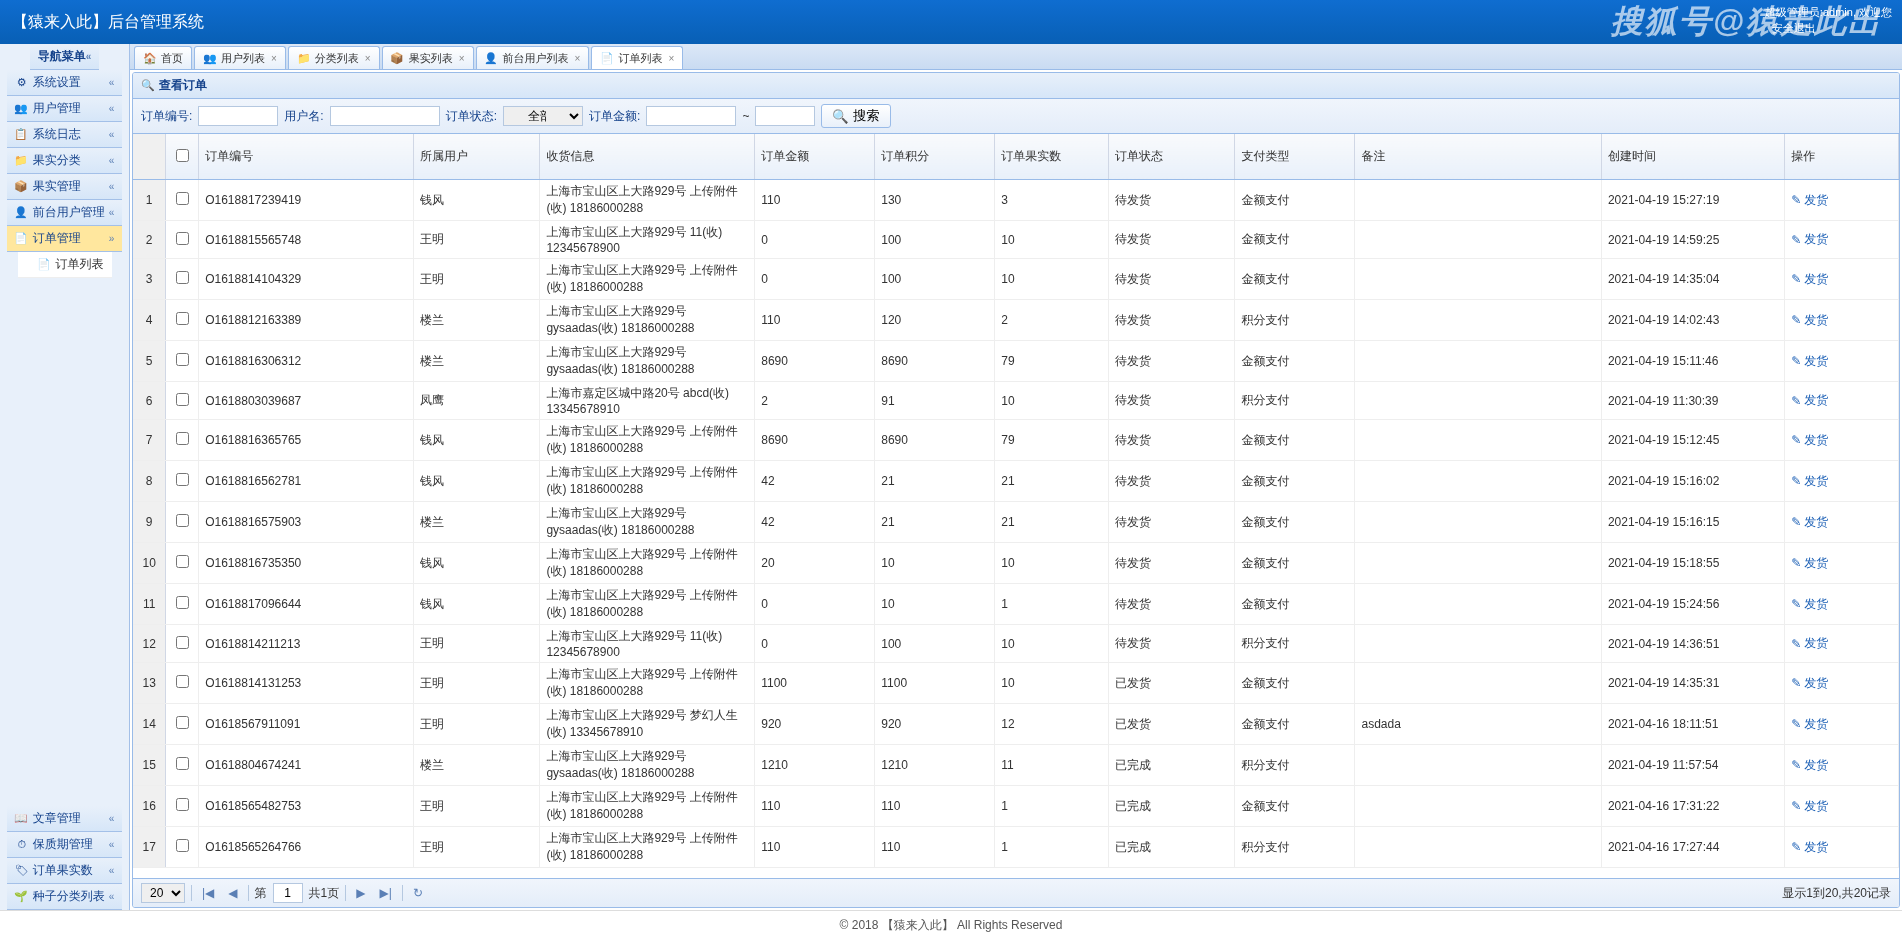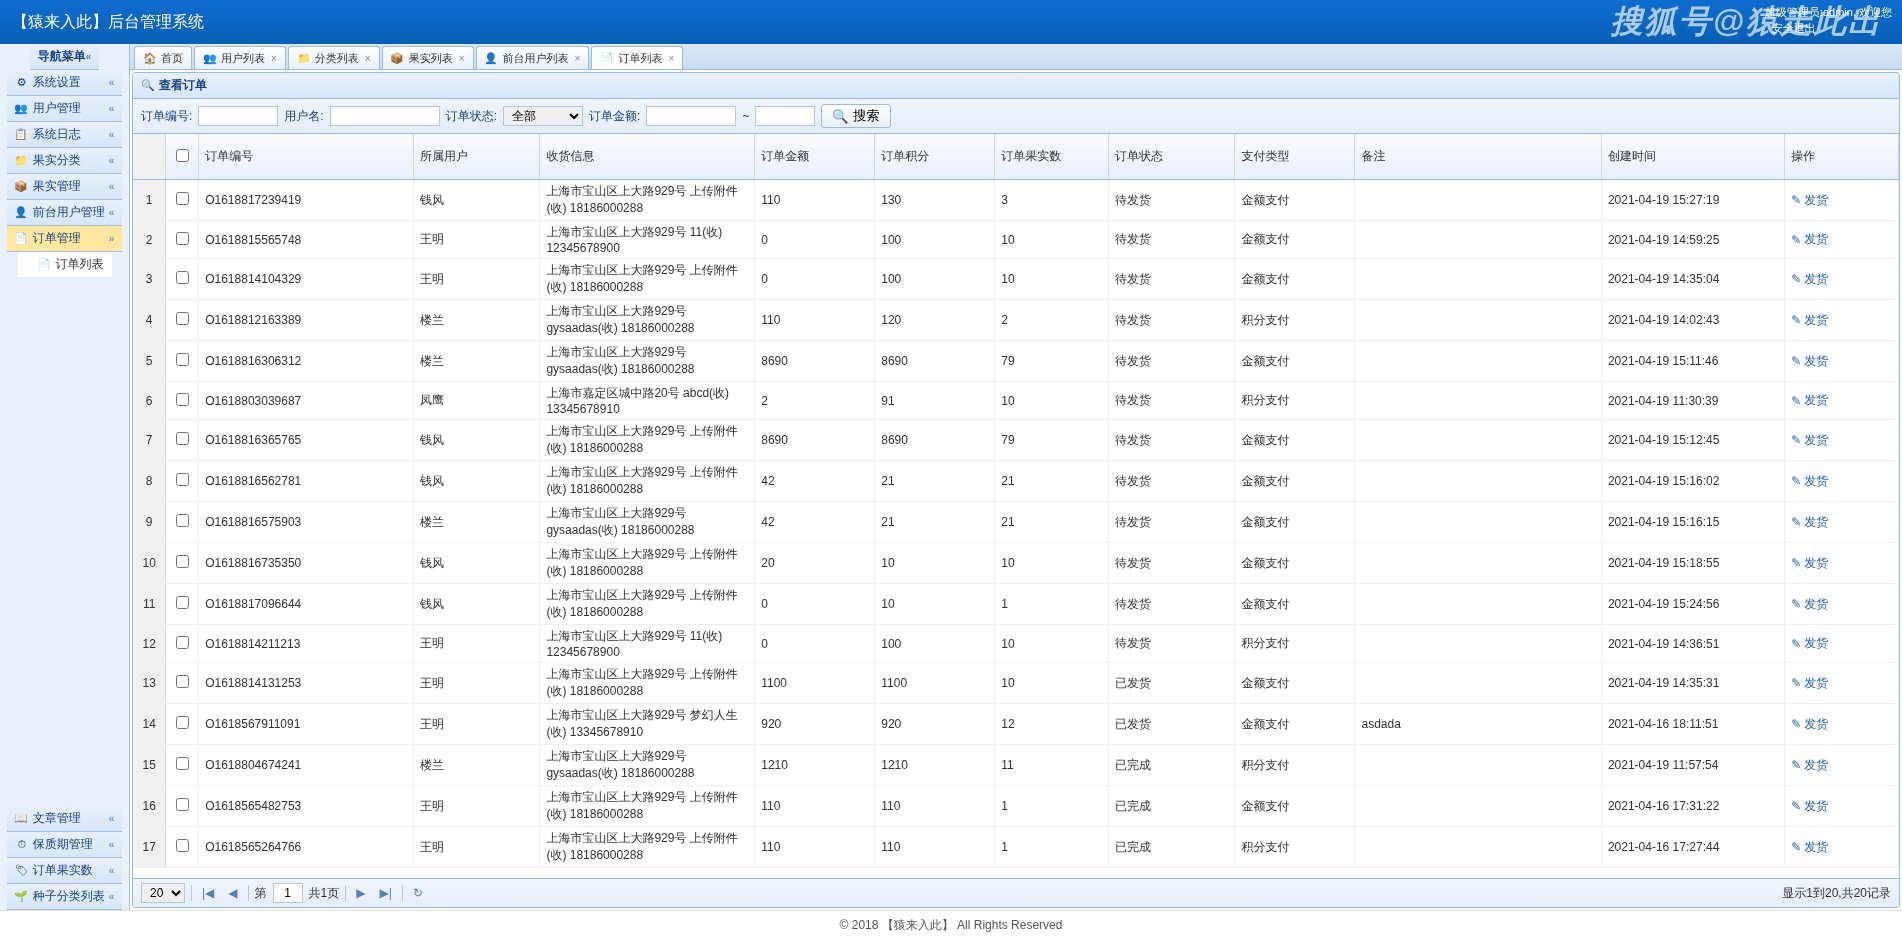--- a/index.html
+++ b/index.html
@@ -22,21 +22,21 @@
 .content { flex: 1; display: flex; flex-direction: column; background: #fff; overflow: hidden; }
 .tabs { display: flex; background: linear-gradient(to bottom,#dce8f7,#c9dbf2); border-bottom: 1px solid #99bbe8; padding: 2px 4px 0; height: 26px; }
 .tab { display: flex; align-items: center; gap: 4px; padding: 3px 8px; background: linear-gradient(to bottom,#fff,#e8f0fa); border: 1px solid #99bbe8; border-bottom: none; border-radius: 3px 3px 0 0; margin-right: 2px; cursor: pointer; font-size: 11px; }
 .tab.active { background: #fff; }
 .tab-close { color: #888; cursor: pointer; font-size: 10px; margin-left: 2px; }
 .panel { flex: 1; border: 1px solid #99bbe8; margin: 2px; border-radius: 3px; display: flex; flex-direction: column; overflow: hidden; }
 .panel-header { background: linear-gradient(to bottom,#e8f0fa,#d6e6f8); border-bottom: 1px solid #99bbe8; padding: 4px 8px; display: flex; align-items: center; gap: 4px; color: #15428b; font-weight: bold; }
 .search-bar { background: linear-gradient(to bottom,#f0f5fc,#e4edf9); border-bottom: 1px solid #99bbe8; padding: 5px 8px; display: flex; align-items: center; gap: 6px; }
 .search-bar label { color: #15428b; }
 .search-bar input[type=text] { border: 1px solid #b5c8e0; padding: 2px 4px; height: 20px; font-size: 12px; }
-.search-bar select { border: 1px solid #b5c8e0; padding: 1px 4px; height: 20px; font-size: 12px; }
+.search-bar select { border: 1px solid #b5c8e0; padding: 1px 20px; height: 20px; font-size: 12px; }
 .search-btn { background: linear-gradient(to bottom,#fff,#e8f0fa); border: 1px solid #99bbe8; border-radius: 3px; padding: 2px 10px; cursor: pointer; display: flex; align-items: center; gap: 4px; }
 .grid { flex: 1; overflow: auto; }
 table { width: 100%; border-collapse: collapse; table-layout: fixed; }
 thead th { background: linear-gradient(to bottom,#f9fafc,#e8f0fa); border-right: 1px solid #d0d7e5; border-bottom: 1px solid #99bbe8; padding: 14px 6px; text-align: left; font-weight: normal; color: #333; position: sticky; top: 0; }
 tbody td { border-right: 1px solid #eee; border-bottom: 1px solid #eee; padding: 3px 6px; vertical-align: middle; }
 .rownum { width: 26px; text-align: center; background: #f0f0f0; border-right: 1px solid #d0d7e5; }
 .checkcell { width: 26px; text-align: center; }
 .action-link { color: #1b5fb5; cursor: pointer; display: flex; align-items: center; gap: 3px; }
 .paging { background: linear-gradient(to bottom,#f0f5fc,#e4edf9); border-top: 1px solid #99bbe8; padding: 4px 8px; display: flex; align-items: center; gap: 6px; }
 .paging select, .paging input { border: 1px solid #b5c8e0; padding: 1px 4px; height: 20px; font-size: 12px; }

